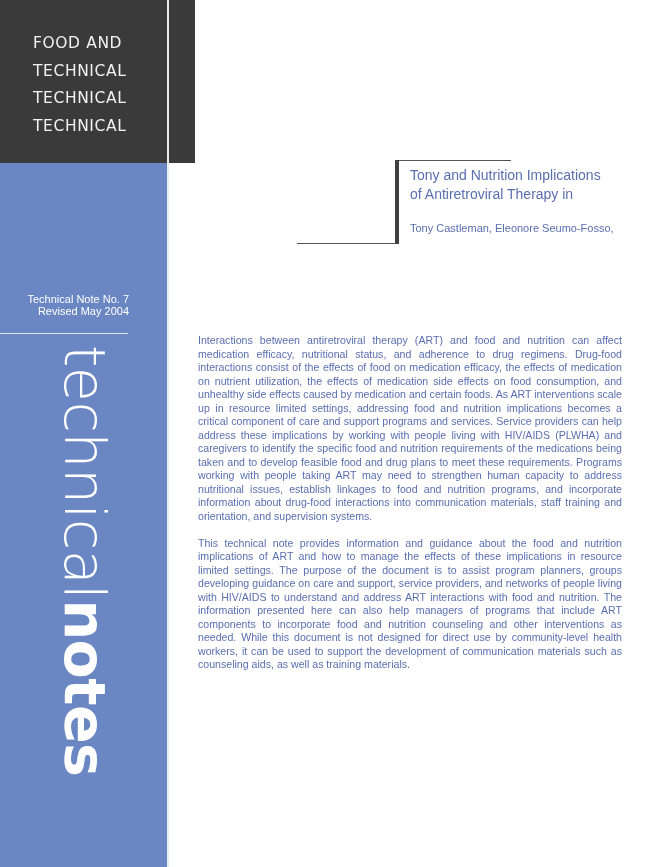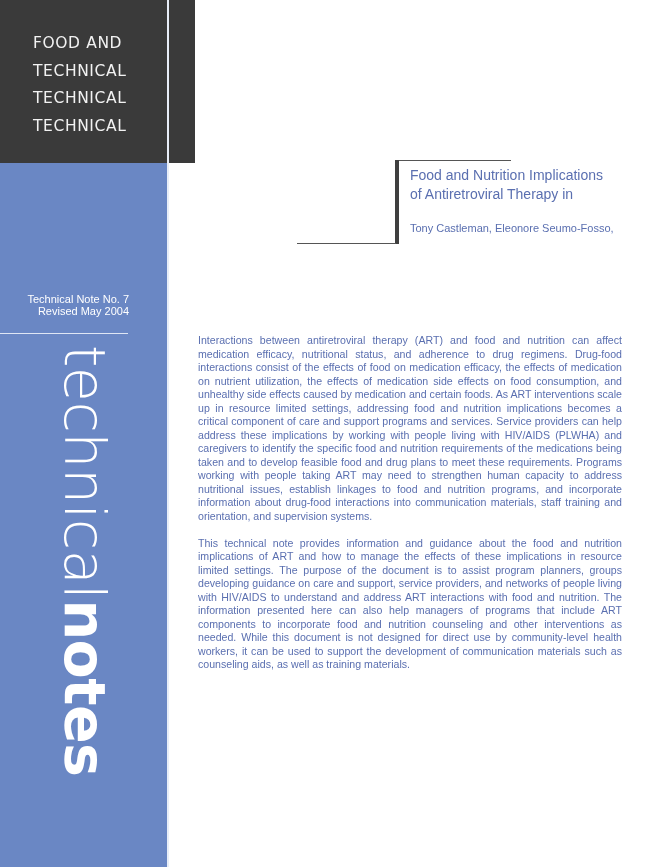--- a/index.html
+++ b/index.html
@@ -101,21 +101,21 @@
 </div>
 <div class="meta-rule"></div>
 
 <div class="vertical-title"><span class="light">technical</span><span class="bold">notes</span></div>
 
 <div class="title-top-rule"></div>
 <div class="title-bar"></div>
 <div class="title-bottom-rule"></div>
 
 <div class="doc-title">
-  <div>Food and Nutrition Implications</div>
+  <div>Tony and Nutrition Implications</div>
   <div>of Antiretroviral Therapy in</div>
 </div>
 <div class="doc-authors">
   <div>Tony Castleman, Eleonore Seumo-Fosso,</div>
 </div>
 
 <div class="body-text">
   <p>Interactions between antiretroviral therapy (ART) and food and nutrition can affect medication efficacy, nutritional status, and adherence to drug regimens. Drug-food interactions consist of the effects of food on medication efficacy, the effects of medication on nutrient utilization, the effects of medication side ef­fects on food consumption, and unhealthy side effects caused by medication and certain foods.  As ART interventions scale up in resource limited settings, addressing food and nutrition implications becomes a critical component of care and support programs and services.  Service providers can help address these implications by working with people living with HIV/AIDS (PLWHA) and caregivers to identify the specific food and nutrition requirements of the medi­cations being taken and to develop feasible food and drug plans to meet these requirements.  Programs working with people taking ART may need to strength­en human capacity to address nutritional issues, establish linkages to food and nutrition programs, and incorporate information about drug-food interactions into communication materials, staff training and orientation, and supervision systems.</p>
   <p>This technical note provides information and guidance about the food and nutri­tion implications of ART and how to manage the effects of these implications in resource limited settings. The purpose of the document is to assist program planners, groups developing guidance on care and support, service providers, and networks of people living with HIV/AIDS to understand and address ART interactions with food and nutrition.  The information presented here can also help managers of programs that include ART components to incorporate food and nutrition counseling and other interventions as needed.  While this docu­ment is not designed for direct use by community-level health workers, it can be used to support the development of communication materials such as counsel­ing aids, as well as training materials.</p>
 </div>

